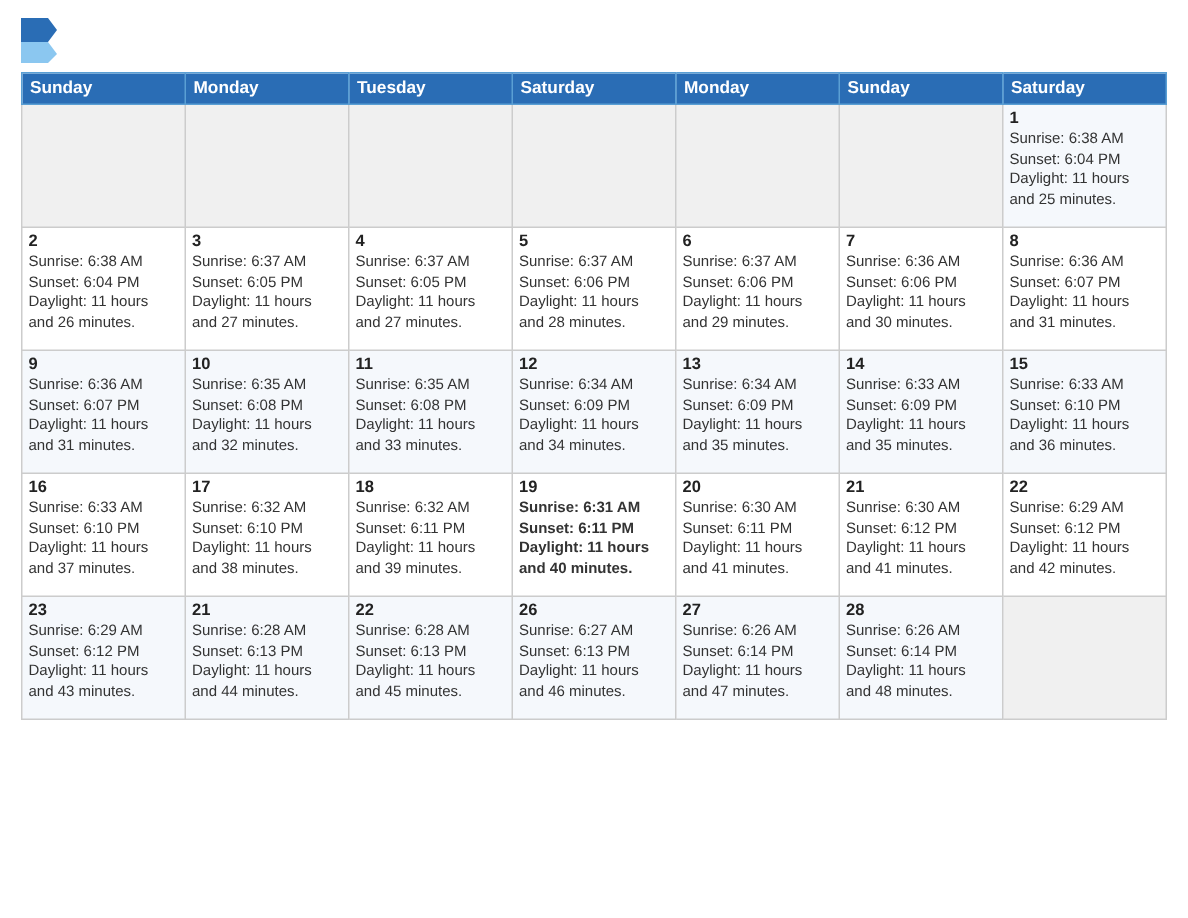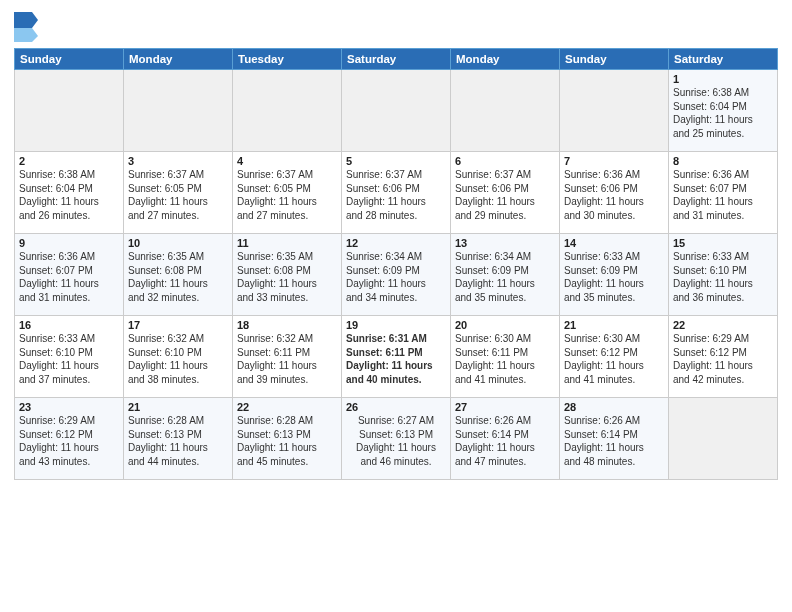--- a/index.html
+++ b/index.html
@@ -325,21 +325,21 @@
           </td>
           <td>
             <span class="day-num">22</span>
             <div class="day-info" style="white-space: pre-line;">Sunrise: 6:28 AM
 Sunset: 6:13 PM
 Daylight: 11 hours
 and 45 minutes.</div>
           </td>
           <td>
             <span class="day-num">26</span>
-            <div class="day-info" style="white-space: pre-line; text-align: center;">Sunrise: 6:27 AM
+            <div class="day-info" style="white-space: pre-line;">Sunrise: 6:27 AM
 Sunset: 6:13 PM
 Daylight: 11 hours
 and 46 minutes.</div>
           </td>
           <td>
             <span class="day-num">27</span>
             <div class="day-info" style="white-space: pre-line;">Sunrise: 6:26 AM
 Sunset: 6:14 PM
 Daylight: 11 hours
 and 47 minutes.</div>

